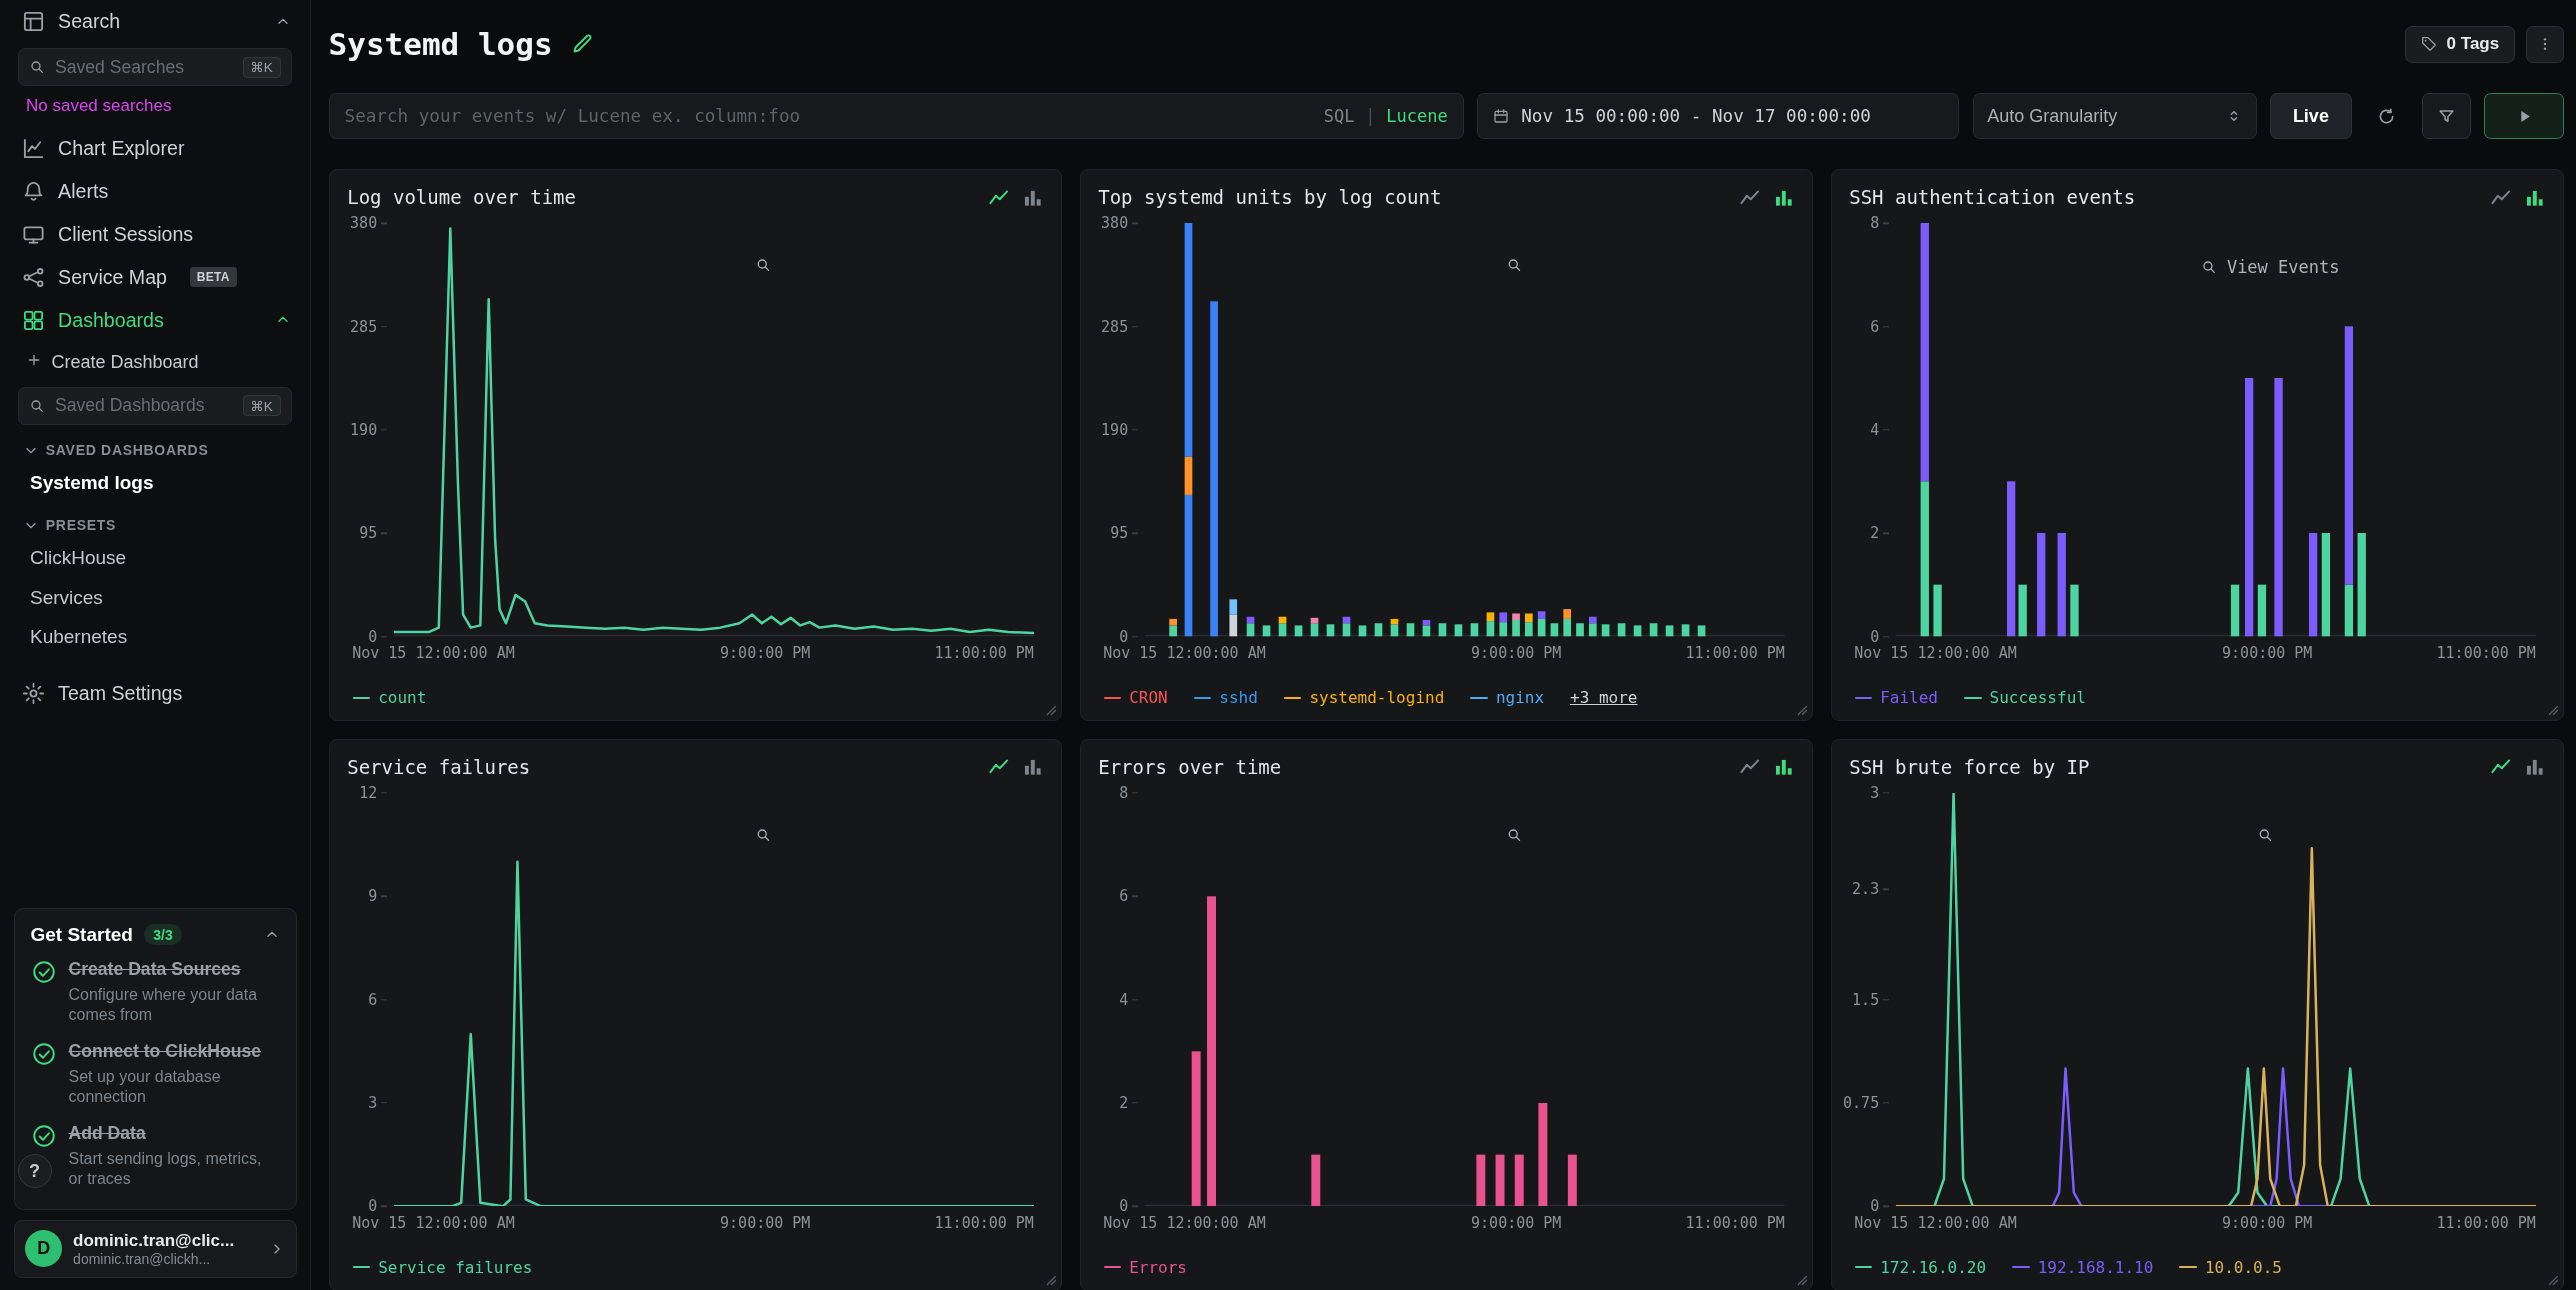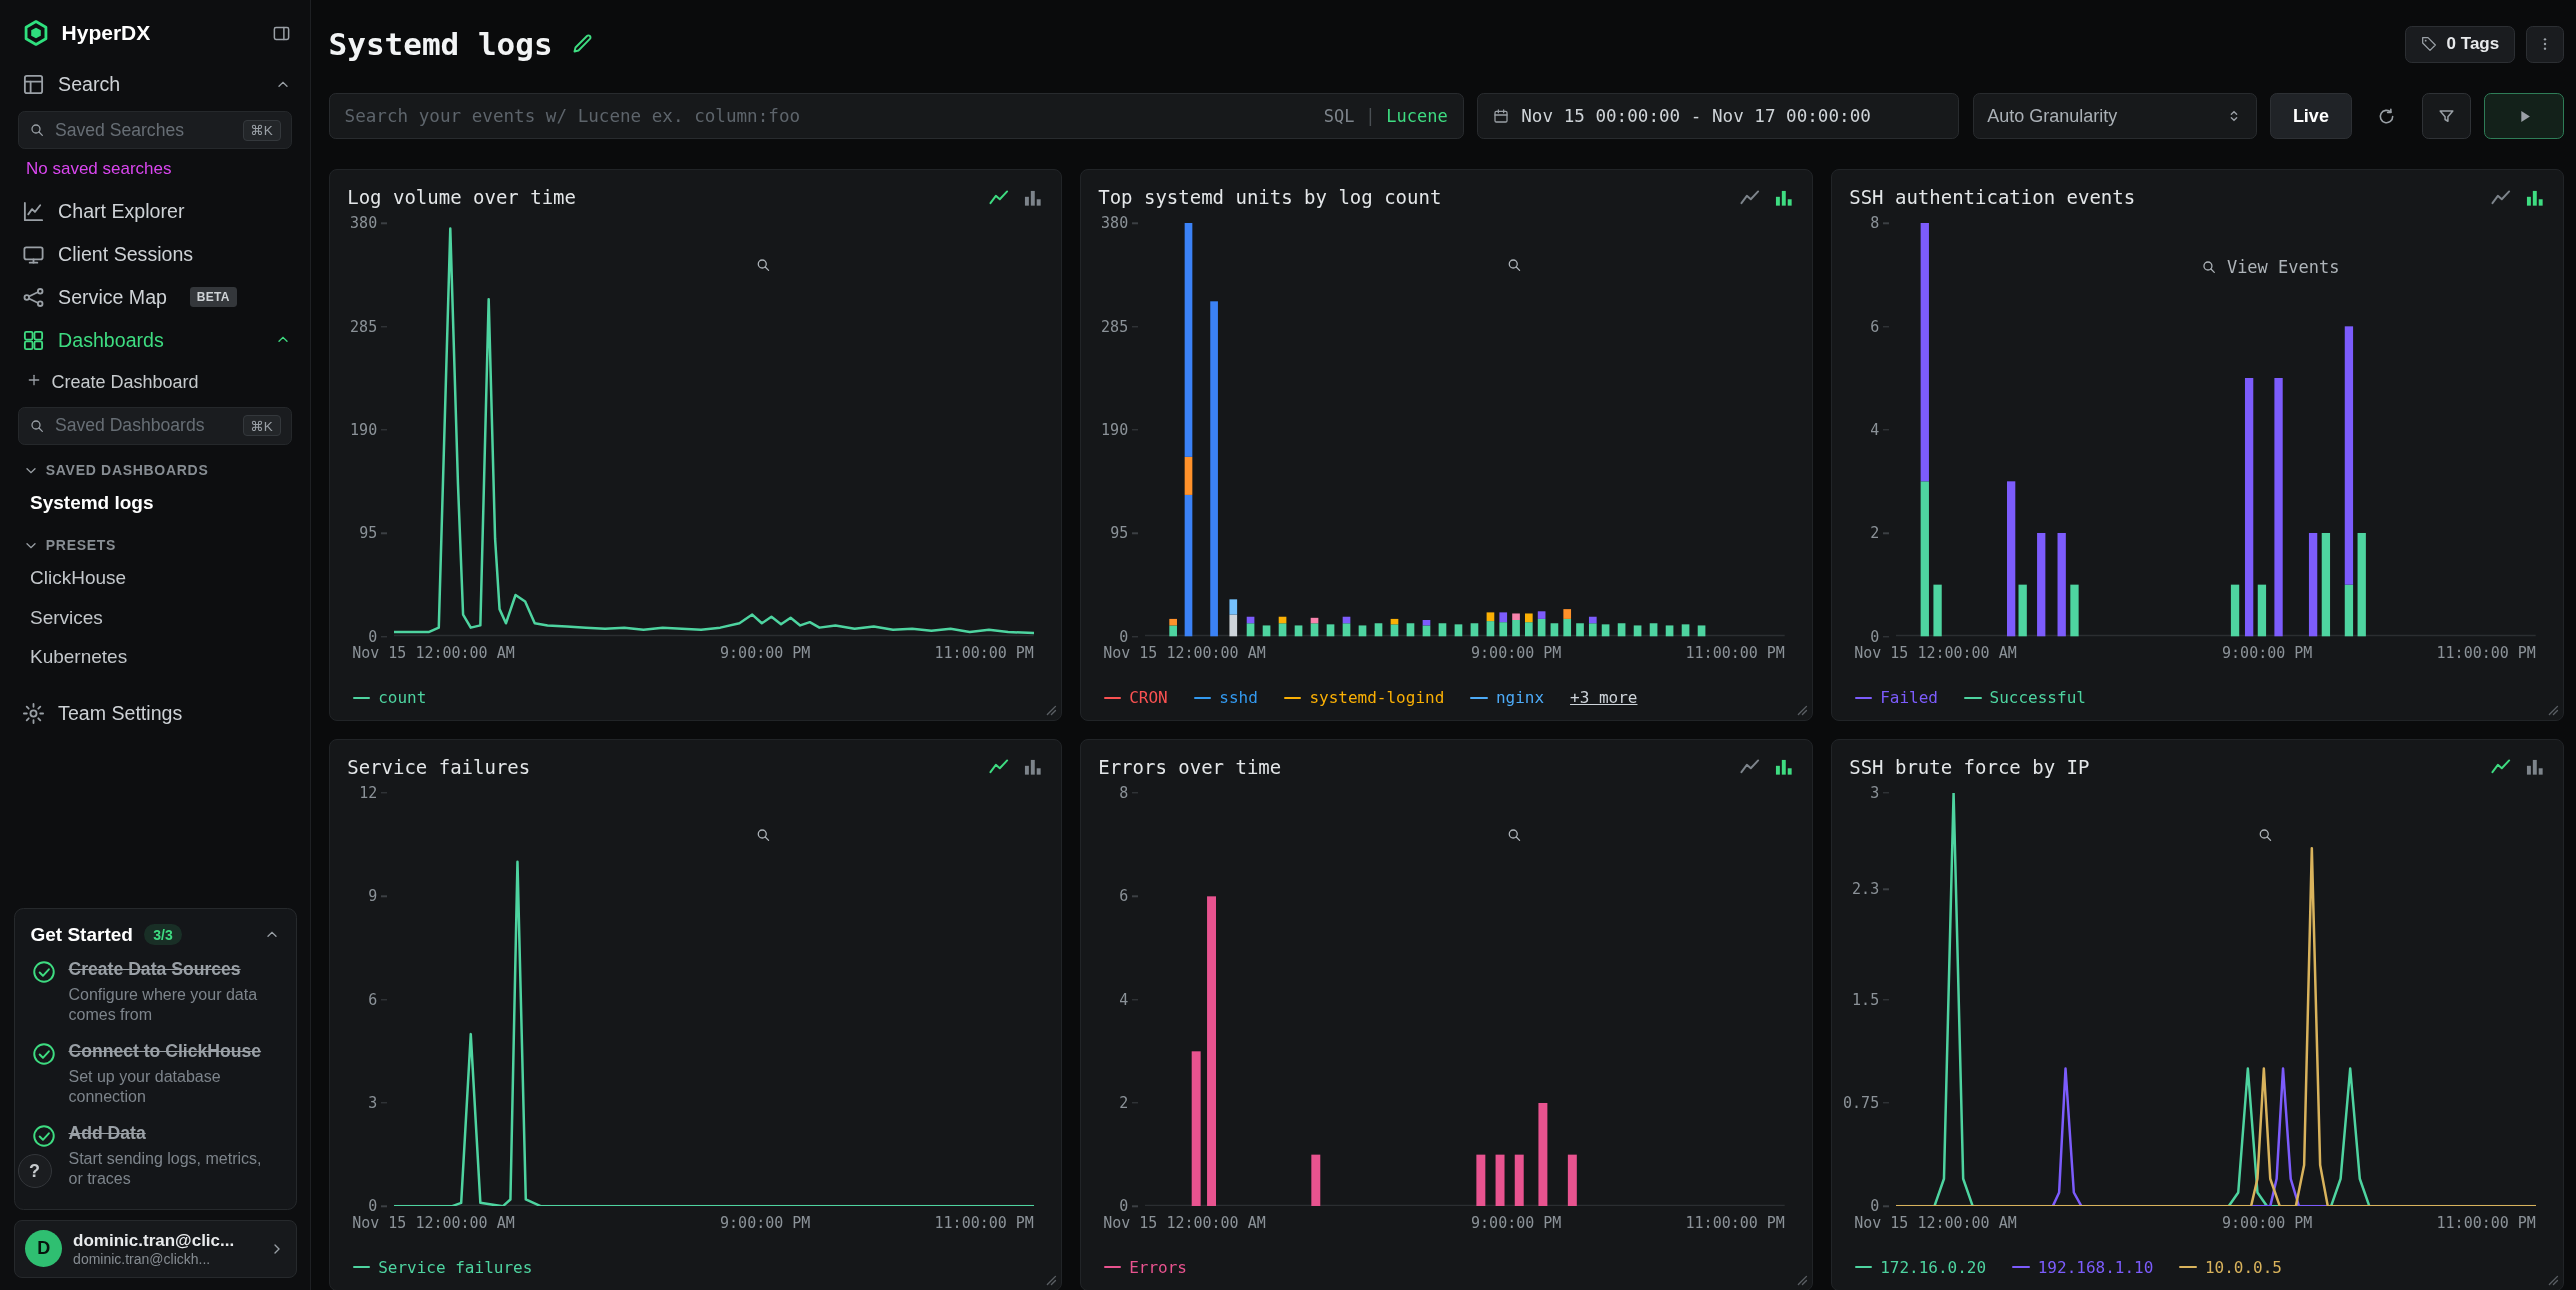--- a/index.html
+++ b/index.html
@@ -116,35 +116,20 @@
   .legend-label.u{text-decoration:underline}
   .resize-grip{position:absolute;right:4px;bottom:4px;width:13.5px;height:13.5px;color:#5a5f64;cursor:nwse-resize}
   .view-events{position:absolute;left:60%;top:87px;transform:translateX(-50%);display:flex;align-items:center;gap:9.5px;
     color:#aeb4b9;font-family:"DejaVu Sans Mono",monospace;font-size:17px;z-index:3;cursor:pointer}
   .view-events .icon{color:#aeb4b9}
 </style>
 </head>
 <body>
 
 <aside class="sidebar">
-  <div class="logo-row">
-    <span class="icon logo-mark">
-      <svg viewBox="0 0 24 24" fill="none" stroke="#2fe07e" stroke-width="2.4" stroke-linejoin="round">
-        <path d="M12 2.2 20.5 7v10L12 21.8 3.5 17V7z"></path>
-        <path d="M12 7.4 16.1 9.7v4.6L12 16.6 7.9 14.3V9.7z" fill="#2fe07e" stroke="none"></path>
-      </svg>
-    </span>
-    <span class="brand">HyperDX</span>
-    <span class="icon i28">
-      <svg viewBox="0 0 24 24" fill="none" stroke="currentColor" stroke-width="1.9" stroke-linecap="round">
-        <rect x="3" y="4.5" width="18" height="15" rx="2"></rect>
-          <line x1="15" y1="4.5" x2="15" y2="19.5"></line>
-      </svg>
-    </span>
-  </div>
 
   <nav class="nav">
     <div class="nav-item">
       <span class="icon i34">
         <svg viewBox="0 0 24 24" fill="none" stroke="currentColor" stroke-width="1.9" stroke-linecap="round">
           <rect x="3" y="3" width="18" height="18" rx="2"></rect>
             <line x1="3" y1="9" x2="21" y2="9"></line>
             <line x1="9" y1="9" x2="9" y2="21"></line>
         </svg>
       </span>
@@ -171,20 +156,29 @@
     <div class="nav-item">
       <span class="icon i34">
         <svg viewBox="0 0 24 24" fill="none" stroke="currentColor" stroke-width="1.9" stroke-linecap="round" stroke-linejoin="round">
             <path d="M3 3v18h18"></path>
             <polyline points="6.5 15 10.5 9.5 13.5 12.5 19 5.5"></polyline>
           </svg>
       </span>
       <span>Chart Explorer</span>
     </div>
 
+    <div class="nav-item">
+      <span class="icon i34">
+        <svg viewBox="0 0 24 24" fill="none" stroke="currentColor" stroke-width="1.9" stroke-linecap="round" stroke-linejoin="round">
+            <path d="M18 9a6 6 0 1 0-12 0c0 6-2.2 7-2.2 7h16.4S18 15 18 9"></path>
+            <path d="M10 19.5a2.2 2.2 0 0 0 4 0"></path>
+          </svg>
+      </span>
+      <span>Alerts</span>
+    </div>
 
     <div class="nav-item">
       <span class="icon i34">
         <svg viewBox="0 0 24 24" fill="none" stroke="currentColor" stroke-width="1.9" stroke-linecap="round">
             <rect x="2.5" y="4.5" width="19" height="12.5" rx="2"></rect>
             <line x1="12" y1="17" x2="12" y2="20.5"></line>
             <line x1="8" y1="20.5" x2="16" y2="20.5"></line>
           </svg>
       </span>
       <span>Client Sessions</span>

